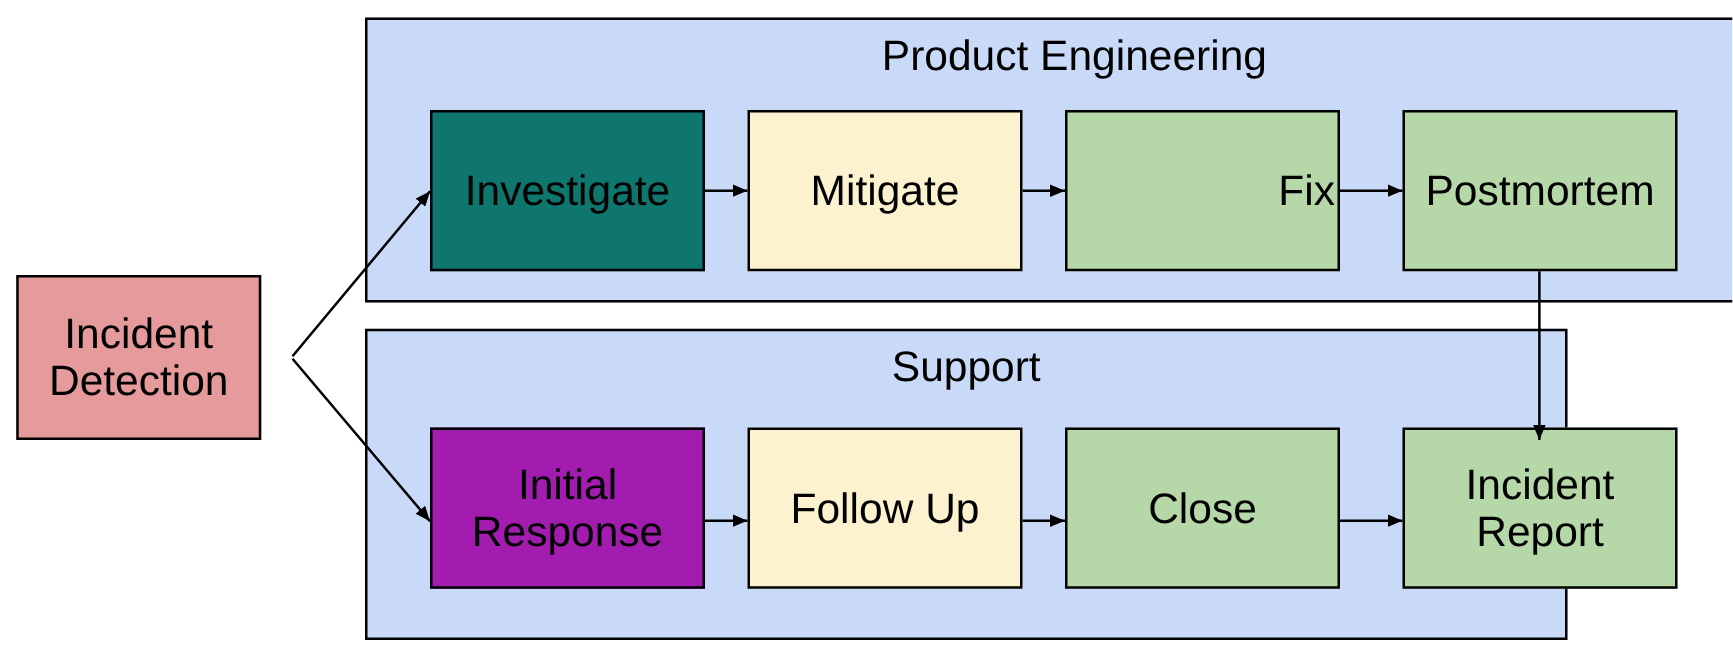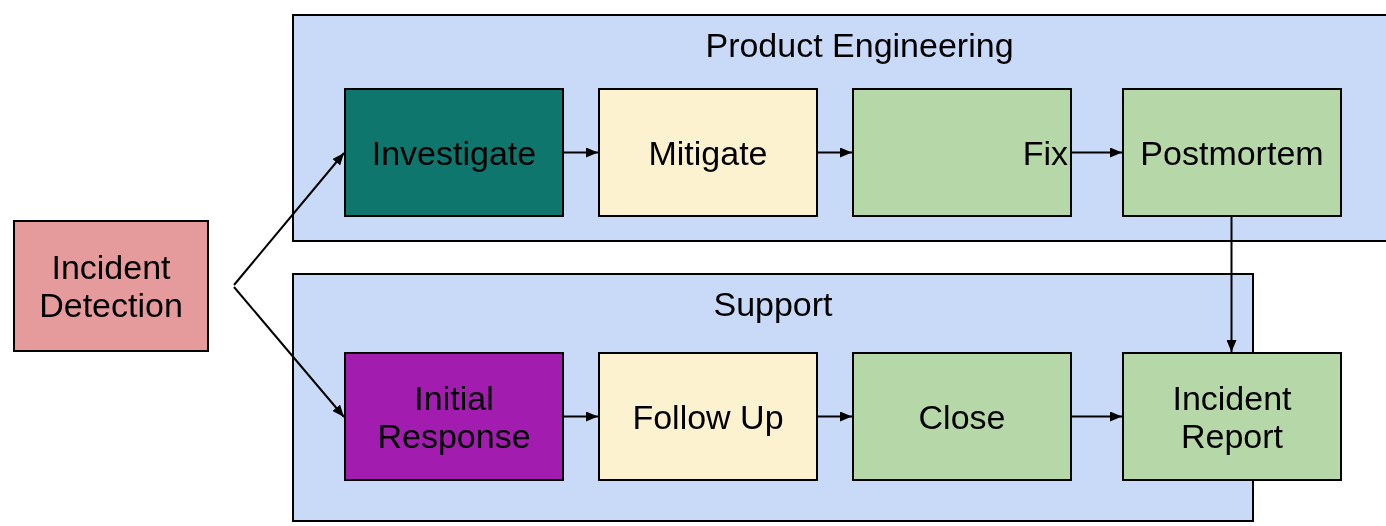--- a/index.html
+++ b/index.html
@@ -11,21 +11,21 @@
     font-family: "Liberation Sans", "DejaVu Sans", sans-serif;
     color: #000000;
     overflow: hidden;
   }
   .lane {
     position: absolute;
     border: 2px solid #000000;
     box-sizing: border-box;
   }
   .lane.engineering { left: 292px; top: 14px;  width: 1135px; height: 228px; }
-  .lane.support     { left: 292px; top: 273px; width: 962px; height: 249px; }
+  .lane.support     { left: 292px; top: 263px; width: 962px; height: 249px; }
   .lane-title {
     position: absolute;
     top: 10px; left: 0; right: 0;
     margin: 0;
     text-align: center;
     font-size: 34px;
     line-height: 38px;
     font-weight: normal;
   }
   .node {

